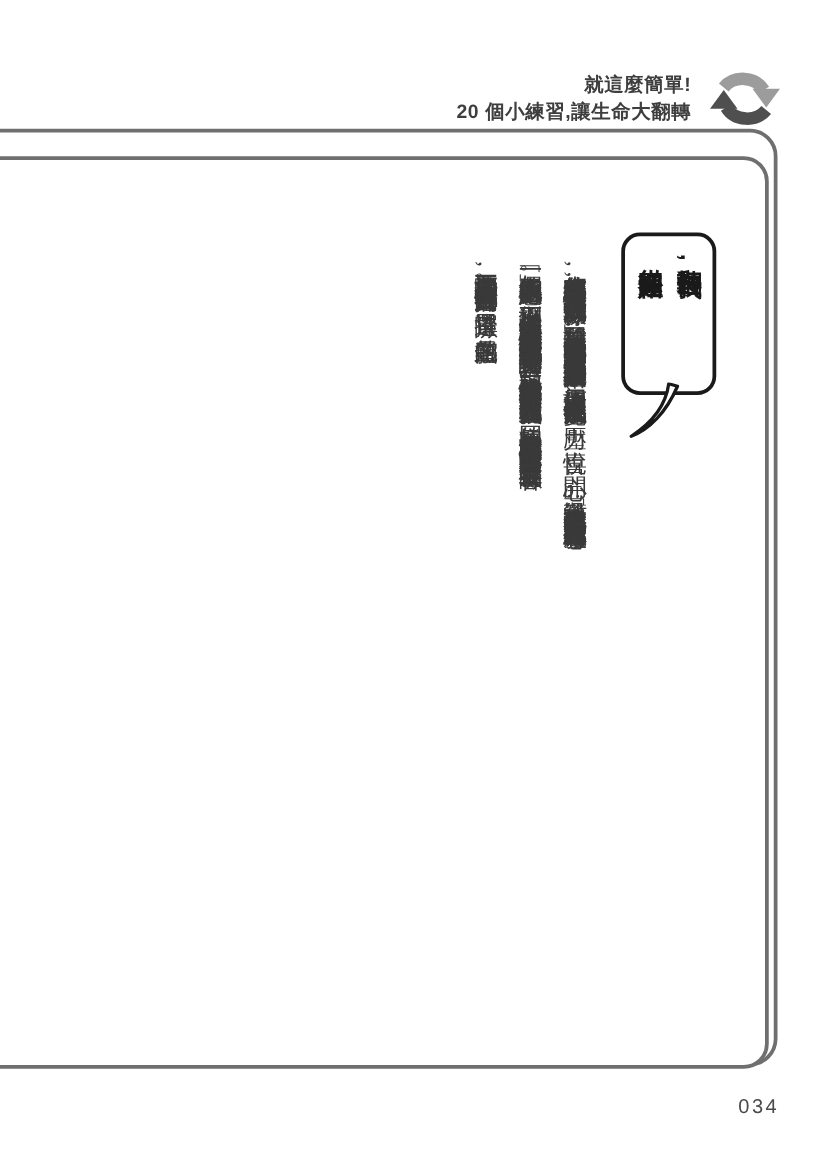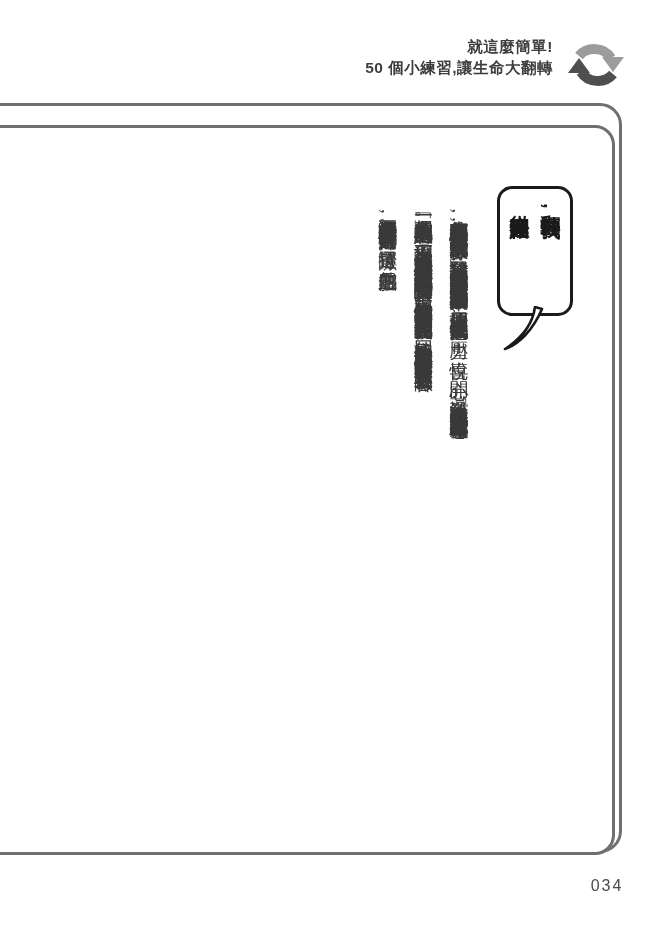--- a/index.html
+++ b/index.html
@@ -3,22 +3,22 @@
 <meta charset="utf-8">
 <style>
   html,body{margin:0;padding:0;background:#ffffff;}
   .page{
     position:relative;width:663px;height:932px;background:#ffffff;
     overflow:hidden;
     font-family:"Liberation Sans","DejaVu Sans",sans-serif;
   }
   
   .header{
-    position:absolute;top:36px;right:36px;
-    display:flex;align-items:flex-start;gap:12px;
+    position:absolute;top:50px;right:36px;
+    display:flex;align-items:center;gap:12px;
   }
   .header-text{
     text-align:right;font-weight:700;color:#3e3e3e;
     font-size:15.5px;line-height:21px;letter-spacing:0.5px;
   }
   .header-icon{width:62px;height:58px;display:block;}
   
   .card-back{
     position:absolute;left:-42px;top:103px;width:664px;height:750px;
     border:3px solid #6f6f6f;border-radius:22px;background:#ffffff;
@@ -61,21 +61,21 @@
   }
 </style>
 </head>
 <body>
 
 <div class="page">
 
   <div class="header">
     <div class="header-text">
       <div>就這麼簡單!</div>
-      <div>50 個小練習,讓生命大翻轉</div>
+      <div>20 個小練習,讓生命大翻轉</div>
     </div>
     <svg class="header-icon" viewBox="0 0 62 58">
 
       <path d="M 14 20 A 19 17 0 0 1 46 22" fill="none" stroke="#9c9c9c" stroke-width="10"></path>
       <polygon points="37,21 59,21 48,36" fill="#9c9c9c"></polygon>
 
       <path d="M 48 38 A 19 17 0 0 1 16 36" fill="none" stroke="#4f4f4f" stroke-width="10"></path>
       <polygon points="3,37 25,37 14,22" fill="#4f4f4f"></polygon>
     </svg>
   </div>

